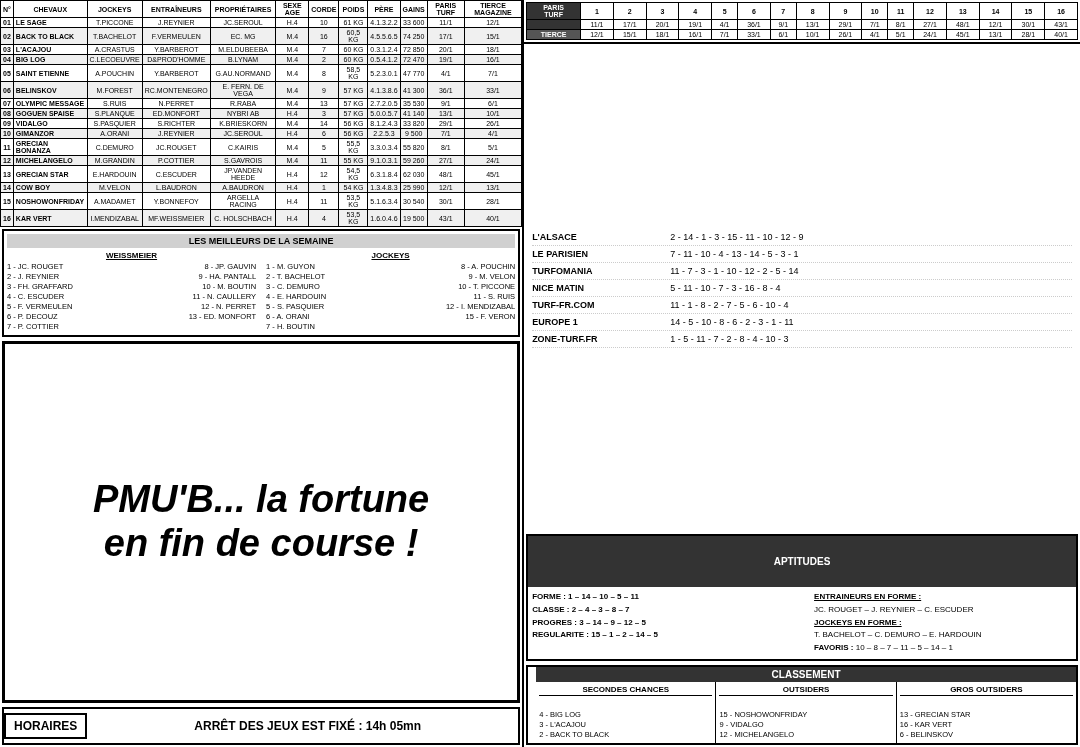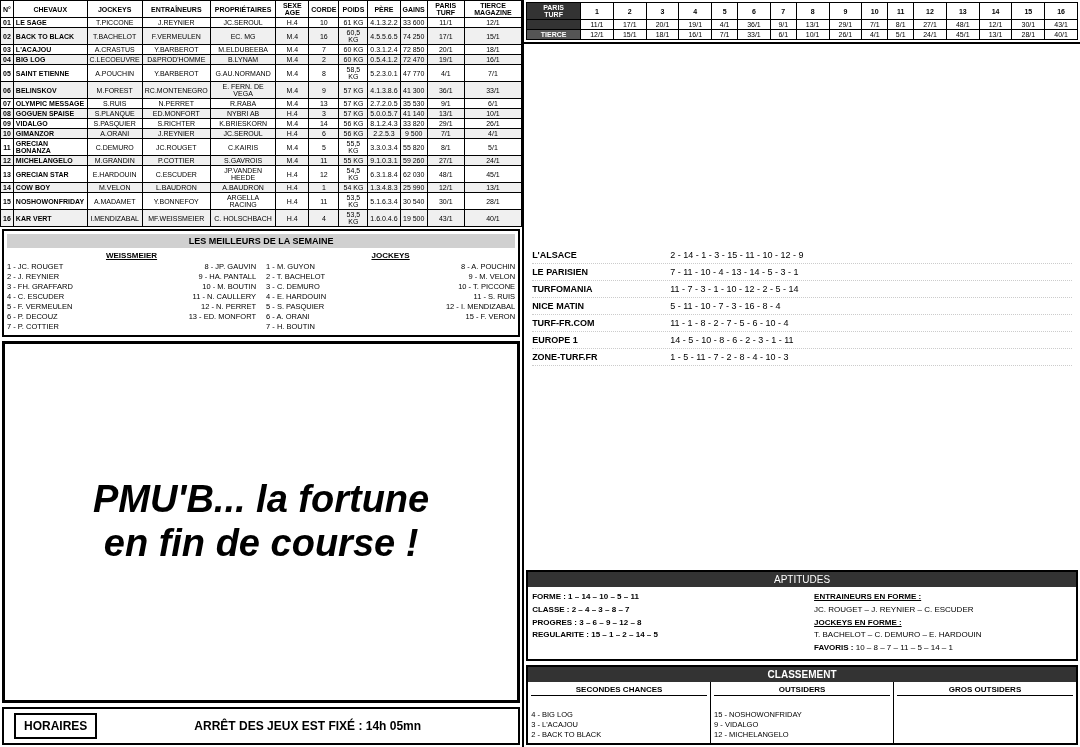--- a/index.html
+++ b/index.html
@@ -103,21 +103,21 @@
       line-height: 1.15;
       font-style: italic;
     }
 
     
     .horaires-section {
       border: 2px solid #000;
       margin: 2px;
       display: flex;
       align-items: center;
-      padding: 4px 10px;
+      padding: 4px 0;
       gap: 10px;
       justify-content: center;
     }
     .horaires-label {
       font-weight: bold;
       font-size: 12px;
       border: 2px solid #000;
       padding: 4px 8px;
       white-space: nowrap;
     }
@@ -189,23 +189,23 @@
 
     
     .aptitudes-section {
       border: 2px solid #000;
       margin: 2px;
     }
     .aptitudes-title {
       background: #333;
       color: #fff;
       text-align: center;
-      font-weight: normal;
+      font-weight: bold;
       font-size: 10px;
-      padding: 2px;
+      padding: 20px;
     }
     .aptitudes-body {
       display: flex;
       padding: 4px;
       gap: 24px;
     }
     .aptitudes-left {
       flex: 1;
       font-size: 8px;
       line-height: 1.6;
@@ -215,20 +215,21 @@
       font-size: 8px;
       line-height: 1.6;
     }
     .apt-bold { font-weight: bold; }
     .apt-underline { text-decoration: underline; font-weight: bold; margin-top: 13px; }
 
     
     .classement-section {
       border: 2px solid #000;
       margin: 2px;
+      padding-left: 8px;
     }
     .classement-title {
       background: #333;
       color: #fff;
       text-align: center;
       font-weight: bold;
       font-size: 10px;
       padding: 2px;
     }
     .classement-cols {
@@ -692,21 +693,21 @@
         </div>
       </div>
   </div>
 
   <div class="aptitudes-section">
     <div class="aptitudes-title">APTITUDES</div>
     <div class="aptitudes-body">
       <div class="aptitudes-left">
         <div><span class="apt-bold">FORME : 1 – 14 – 10 – 5 – 11</span></div>
         <div><span class="apt-bold">CLASSE : 2 – 4 – 3 – 8 – 7</span></div>
-        <div><span class="apt-bold">PROGRES : 3 – 6 – 9 – 12 – 8</span></div>
+        <div><span class="apt-bold">PROGRES : 3 – 14 – 9 – 12 – 5</span></div>
         <div><span class="apt-bold">REGULARITE : 15 – 1 – 2 – 14 – 5</span></div>
       </div>
       <div class="aptitudes-right">
         <div><span class="apt-underline">ENTRAINEURS EN FORME :</span></div>
         <div>JC. ROUGET – J. REYNIER – C. ESCUDER</div>
         <div><span class="apt-underline">JOCKEYS EN FORME :</span></div>
         <div>T. BACHELOT – C. DEMURO – E. HARDOUIN</div>
         <div><span class="apt-bold">FAVORIS :</span> <span>10 – 8 – 7 – 11 – 5 – 14 – 1</span></div>
       </div>
     </div>
@@ -726,16 +727,21 @@
       <div class="classement-col">
         <div class="classement-col-title">OUTSIDERS</div>
         <div id="outsiders-list">
             <div class="classement-col-item">15 - NOSHOWONFRIDAY</div>
             <div class="classement-col-item">9 - VIDALGO</div>
             <div class="classement-col-item">12 - MICHELANGELO</div>
           </div>
       </div>
       <div class="classement-col">
         <div class="classement-col-title">GROS OUTSIDERS</div>
+        <div id="gros-outsiders-list">
+            <div class="classement-col-item">13 - GRECIAN STAR</div>
+            <div class="classement-col-item">16 - KAR VERT</div>
+            <div class="classement-col-item">6 - BELINSKOV</div>
+          </div>
       </div>
     </div>
   </div>
 </div>
 
 </body></html>

